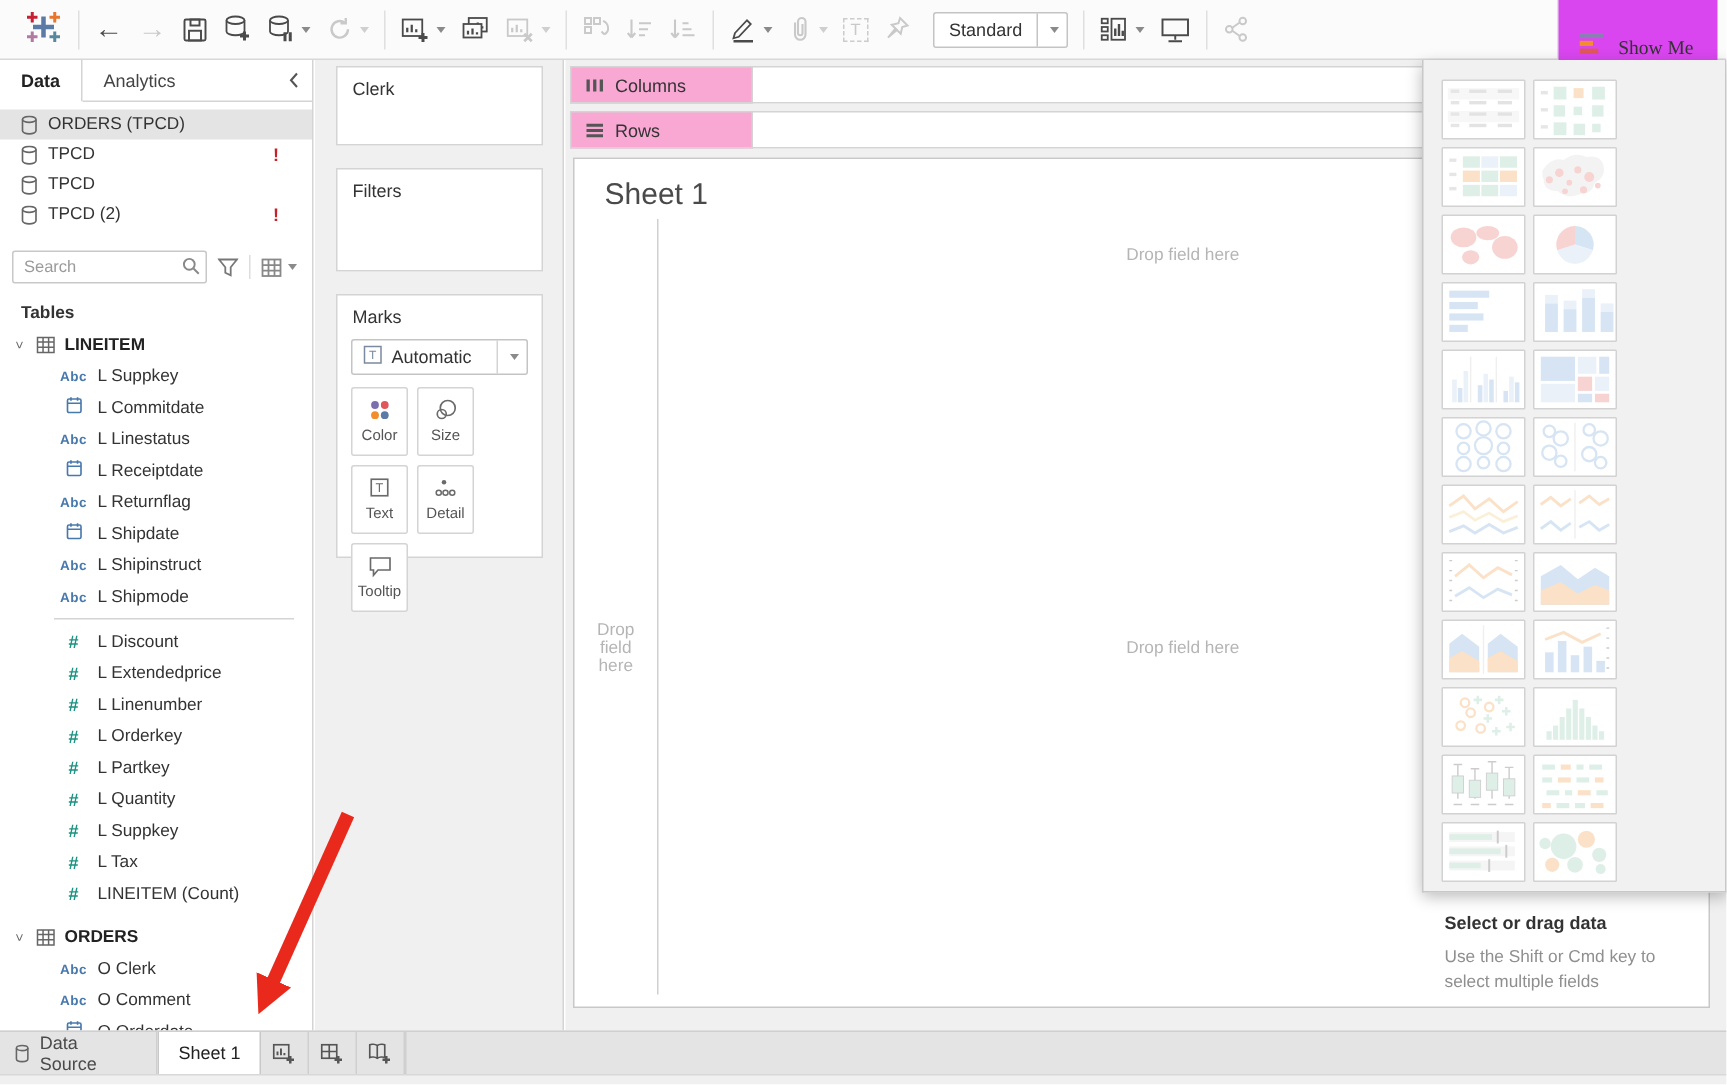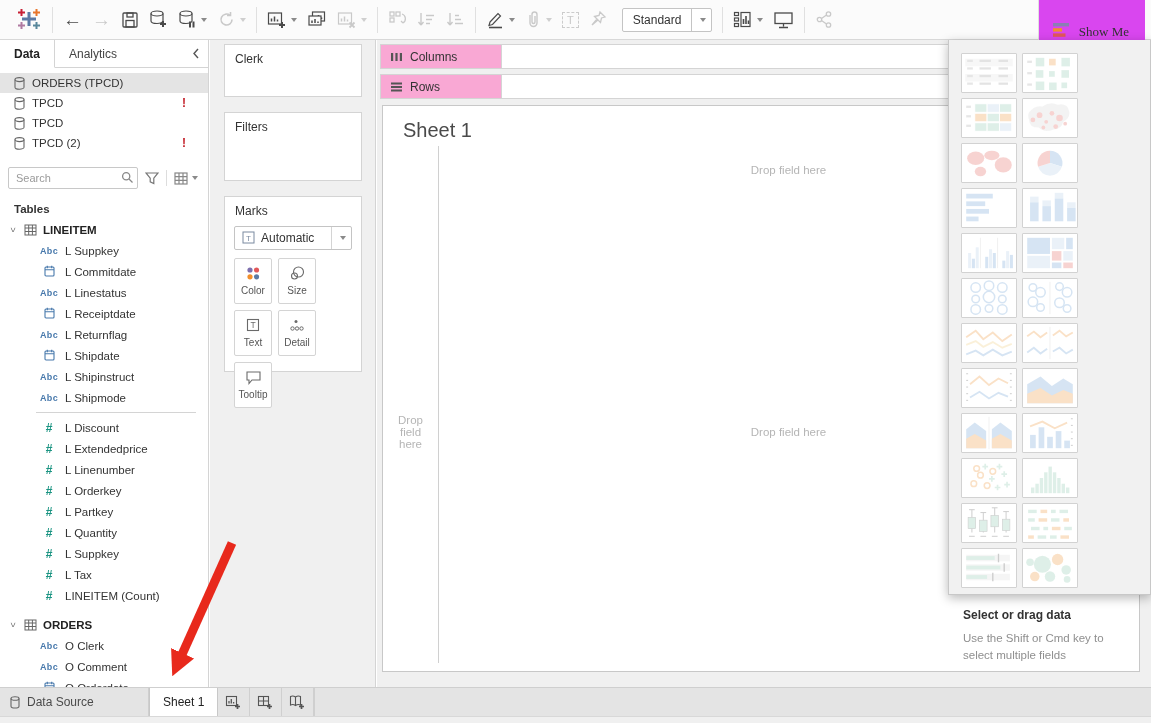--- a/index.html
+++ b/index.html
@@ -88,21 +88,21 @@
   .showme-grid { display:flex; flex-wrap:wrap; gap:5px; padding:13px 12px 0 12px; }
   .thumb { width:56px; height:40px; background:#fff; border:1px solid #d2d2d2; border-radius:1px; cursor:pointer; }
   .thumb svg { display:block; width:100%; height:100%; opacity:0.5; }
   .showme-footer { padding:20px 14px 0 14px; }
   .showme-footer .sf-title { font-weight:bold; font-size:12px; color:#333; margin-bottom:8px; }
   .showme-footer .sf-text { font-size:11.5px; color:#8f8f8f; line-height:1.45; width:160px; }
 
   
   .bottom-bar { position:absolute; left:0; top:687px; width:1151px; height:29px; background:#e4e4e4; border-top:1px solid #cfcfcf; display:flex; align-items:stretch; z-index:30; }
   .bb-tab { display:flex; align-items:center; gap:7px; padding:0 14px; font-size:12px; color:#4a4a4a; cursor:pointer; }
-  .bb-tab.datasource { padding-left:10px; width:148px; }
+  .bb-tab.datasource { padding-left:10px; width:104px;justify-content:center; }
   .bb-sep { width:1px; background:#cfcfcf; margin:0; }
   .bb-tab.sheet-active { background:#fff; border-left:1px solid #c8c8c8; border-right:1px solid #c8c8c8; color:#222; padding:0 13px; }
   .bb-icon { width:32px; display:flex; align-items:center; justify-content:center; cursor:pointer; border-right:1px solid #cfcfcf; }
   .status-bar { position:absolute; left:0; top:716px; width:1151px; height:7px; background:#f0f0f0; border-top:1px solid #d8d8d8; z-index:30; }
 
   
   .red-arrow { position:absolute; left:150px; top:535px; z-index:60; pointer-events:none; }
 </style>
 </head>
 <body>

